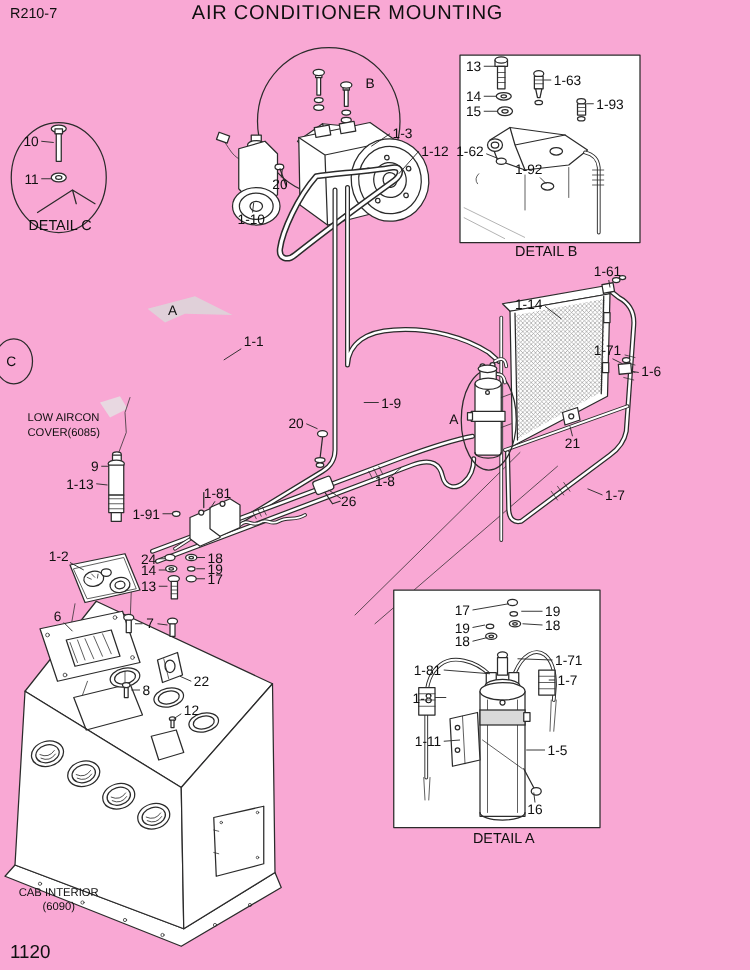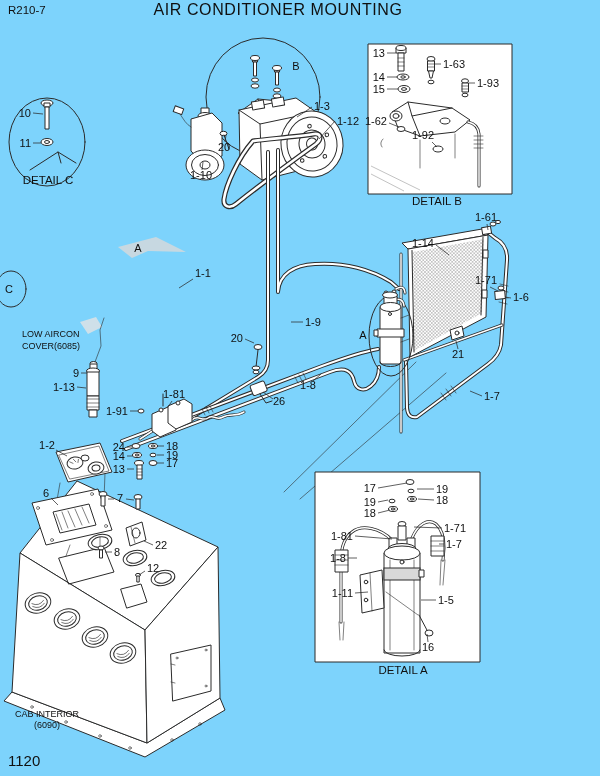--- a/index.html
+++ b/index.html
@@ -1,16 +1,16 @@
 <!DOCTYPE html>
 <html><head>
 <meta charset="utf-8">
 <style>
   html,body{margin:0;padding:0;background:#fff;}
-  .page{position:relative;width:600px;height:776px;background:#7dd3fc;overflow:hidden;
+  .page{position:relative;width:600px;height:776px;background:#f9a8d4;overflow:hidden;
         font-family:"Liberation Sans",sans-serif;}
   svg{position:absolute;left:0;top:0;}
   .ln{fill:none;stroke:#2b2b2b;stroke-width:1;stroke-linecap:round;stroke-linejoin:round;}
   .thin{stroke-width:.6;}
   .fw{fill:#ffffff;stroke:#2b2b2b;stroke-width:1;stroke-linejoin:round;}
   .tube{fill:none;stroke:#2b2b2b;stroke-width:4;stroke-linecap:round;stroke-linejoin:round;}
   .tubein{fill:none;stroke:#ffffff;stroke-width:2;stroke-linecap:round;stroke-linejoin:round;}
   .hose{fill:none;stroke:#2b2b2b;stroke-width:3;stroke-linecap:round;stroke-linejoin:round;}
   .hosein{fill:none;stroke:#ffffff;stroke-width:1.5;stroke-linecap:round;stroke-linejoin:round;}
   .belt{fill:none;stroke:#2b2b2b;stroke-width:5;stroke-linejoin:round;}

